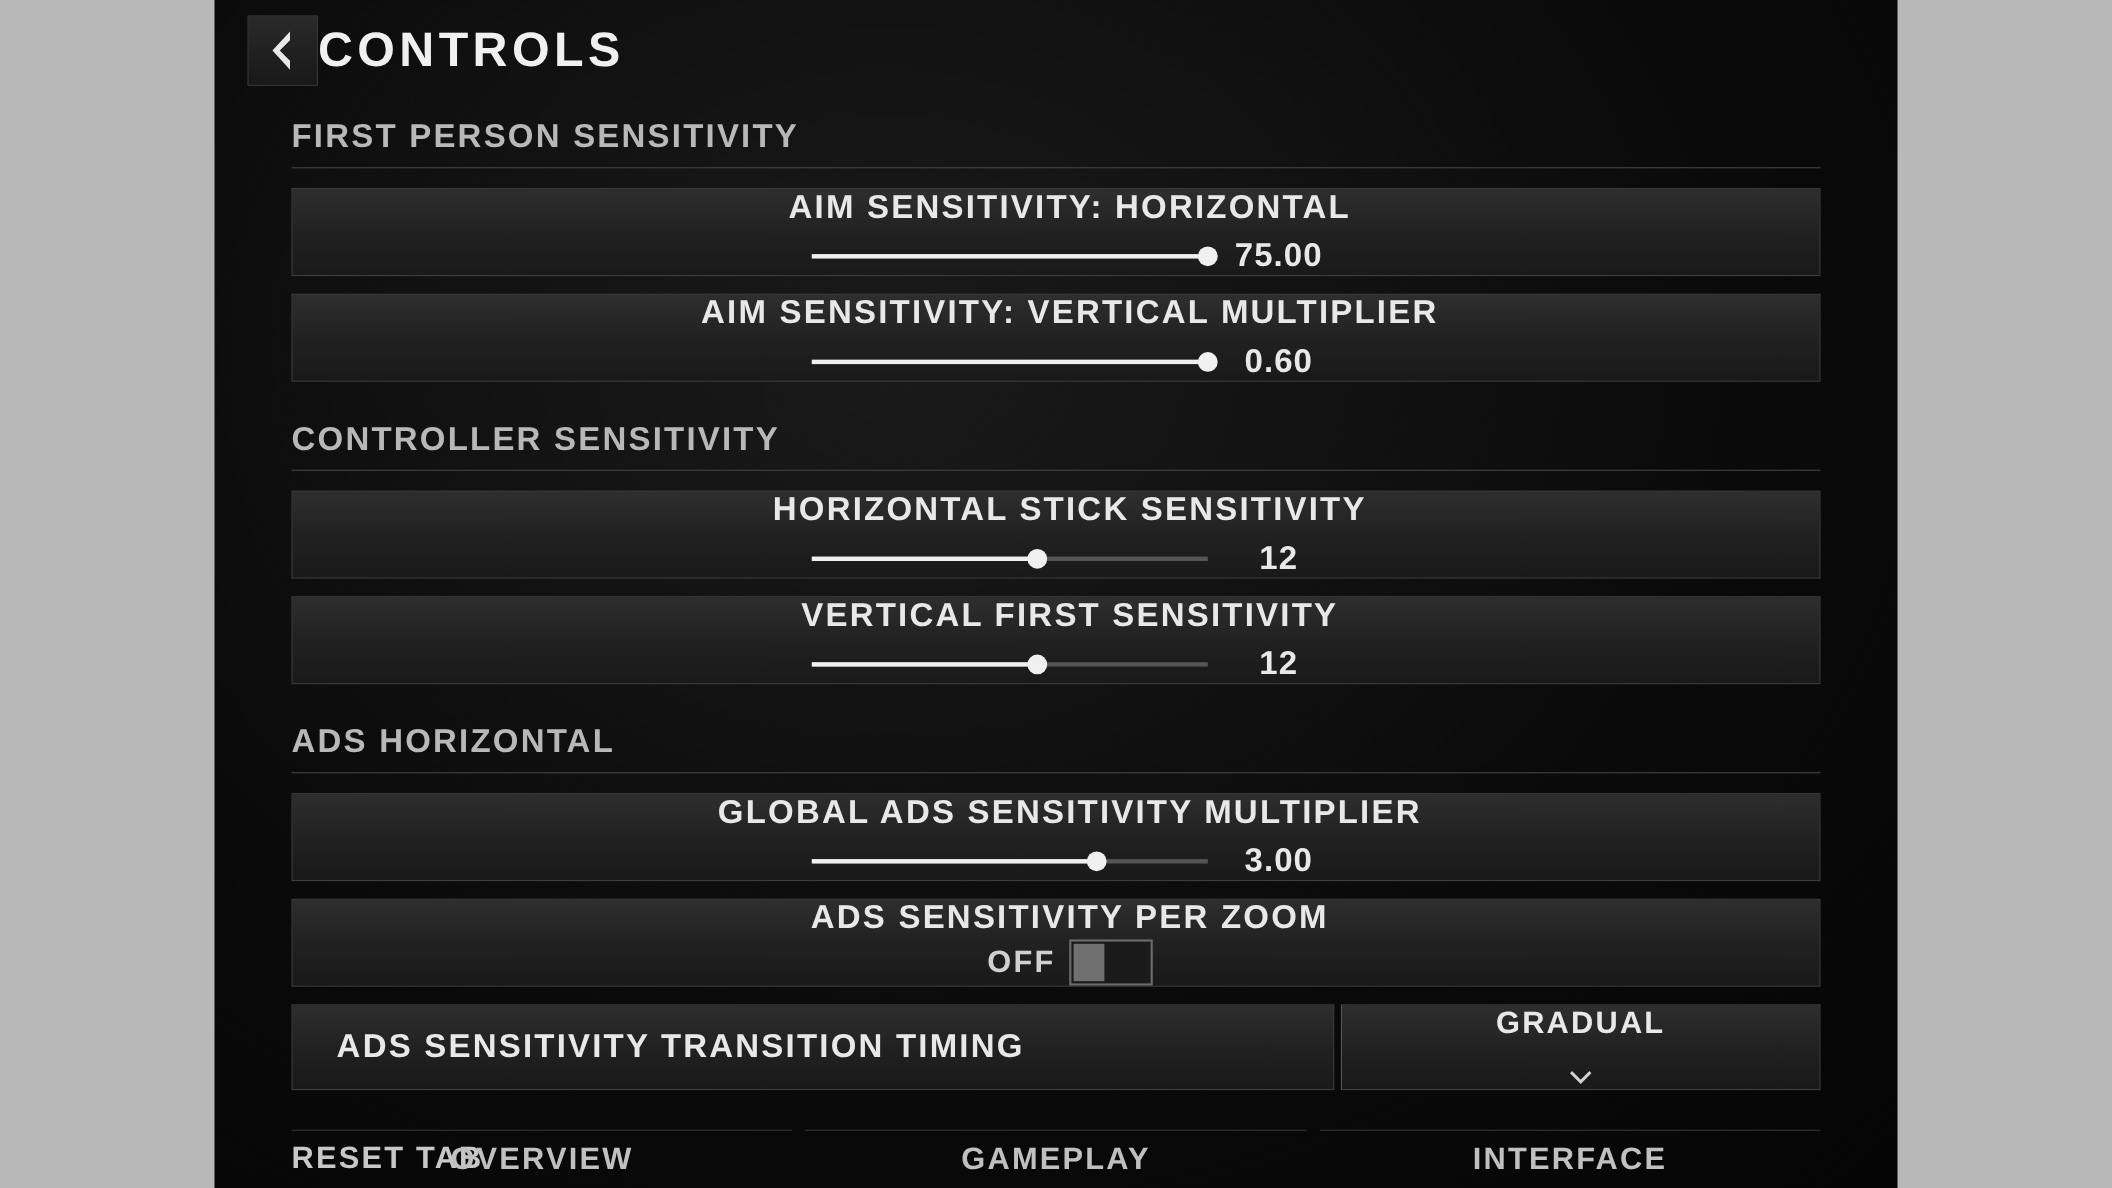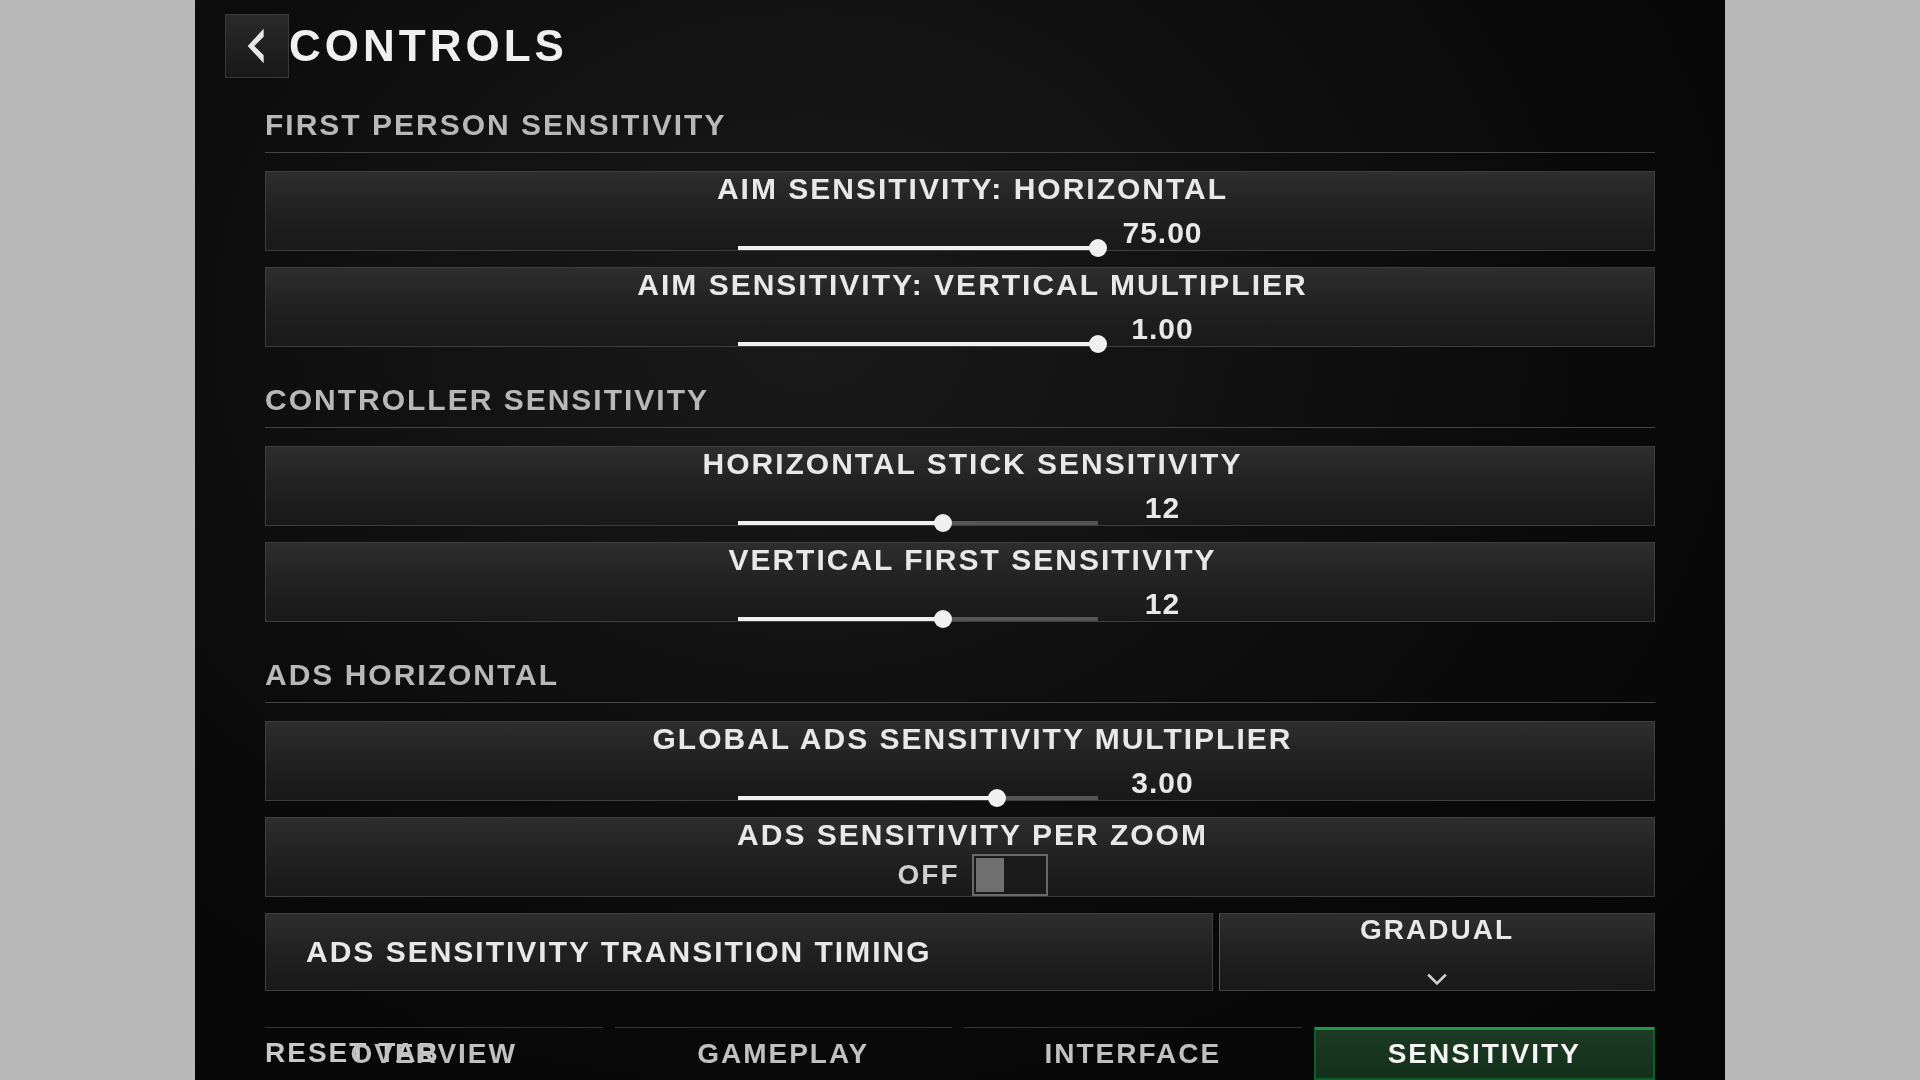--- a/index.html
+++ b/index.html
@@ -69,21 +69,21 @@
   }
   .row-label {
     color: #e8e8e8;
     font-size: 30px;
     letter-spacing: 2px;
     font-weight: 700;
     font-stretch: condensed;
   }
   .slider-group {
     display: flex;
-    align-items: flex-end;
+    align-items: center;
     gap: 20px;
     min-width: 470px;
   }
   .slider-track {
     position: relative;
     height: 4px;
     background: #555;
     flex: 1;
   }
   .slider-fill {
@@ -238,21 +238,21 @@
       </div>
     </div>
 
     <div class="row">
       <div class="row-label">AIM SENSITIVITY: VERTICAL MULTIPLIER</div>
       <div class="slider-group">
         <div class="slider-track">
           <div class="slider-fill" style="width:100%"></div>
           <div class="slider-knob" style="left:100%"></div>
         </div>
-        <div class="slider-value">1.00</div>
+        <div class="slider-value">0.60</div>
       </div>
     </div>
 
     <div class="section-label">CONTROLLER SENSITIVITY</div>
 
     <div class="row">
       <div class="row-label">HORIZONTAL STICK SENSITIVITY</div>
       <div class="slider-group">
         <div class="slider-track">
           <div class="slider-fill" style="width:57%"></div>
@@ -309,16 +309,15 @@
     </div>
 
     <div class="reset-label">RESET TAB</div>
 
   </div>
 
   <div class="tabs">
     <div class="tab">OVERVIEW</div>
     <div class="tab">GAMEPLAY</div>
     <div class="tab">INTERFACE</div>
-    <div class="tab active">SENSITIVITY</div>
   </div>
 
 </div>
 
 </body></html>

